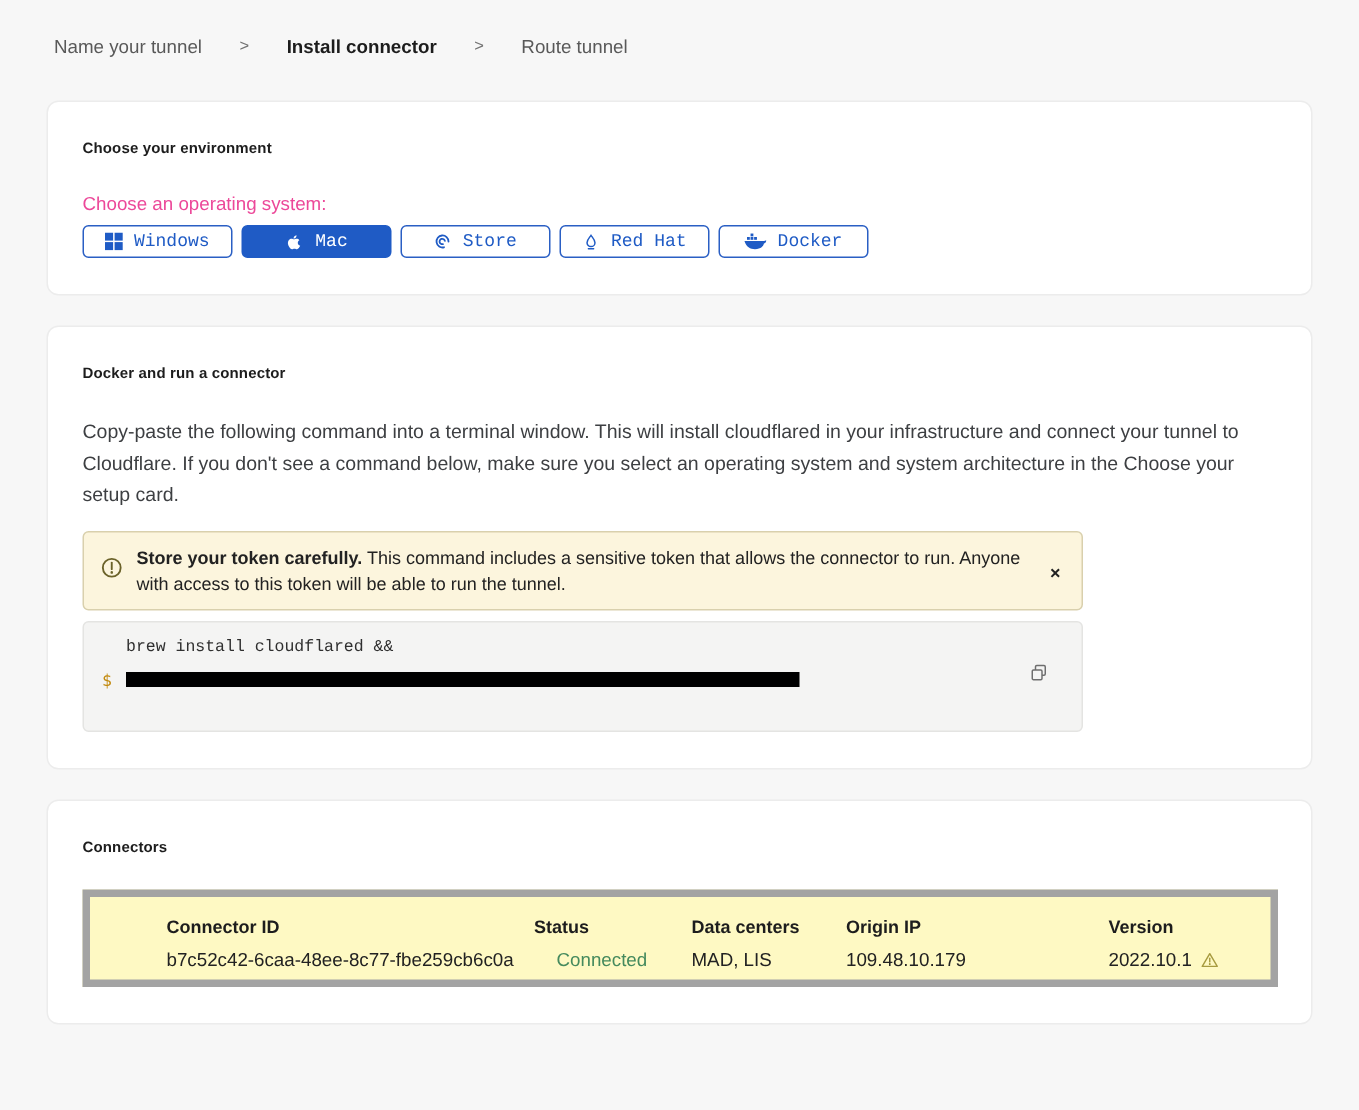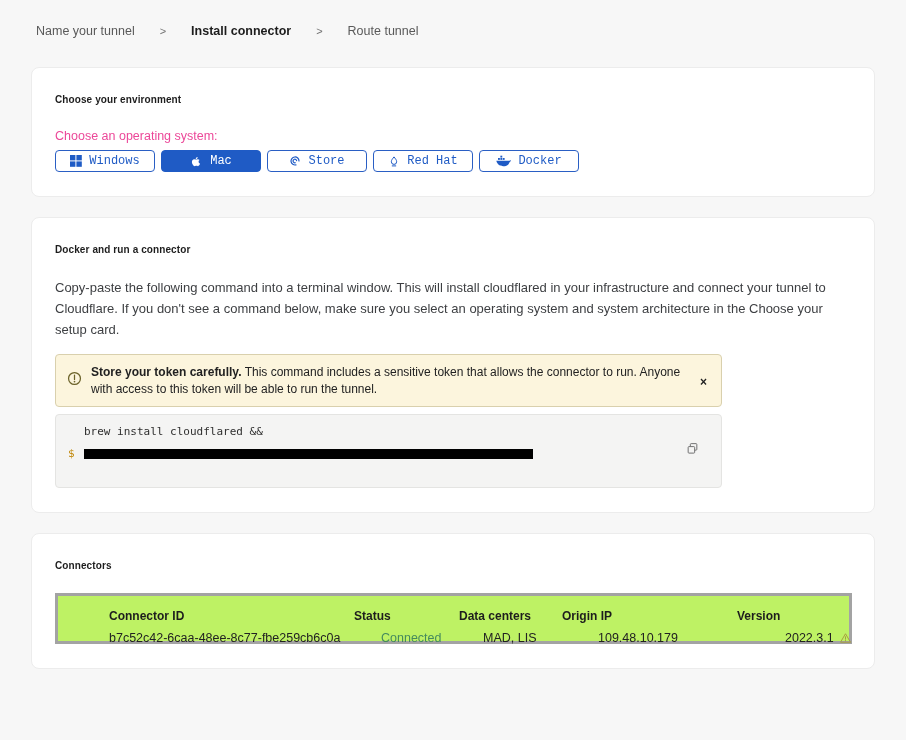--- a/index.html
+++ b/index.html
@@ -59,50 +59,50 @@
     font-size: 12px; font-weight: bold; color: #222; line-height: 1;
     padding: 2px 4px; margin-top: 10px;
   }
   .code-block {
     position: relative;
     margin-top: 7px; width: 667px; min-height: 74px;
     background: #f4f4f3; border: 1px solid #e4e4e2; border-radius: 4px;
     padding: 10px 40px 10px 12px;
     font-family: "DejaVu Sans Mono", monospace; font-size: 11px; color: #2f2f2f;
   }
-  .code-line1 { padding-left: 16px; line-height: 14px; }
+  .code-line1 { padding-left: 16px; line-height: 14px; font-family: Liberation Mono, monospace; }
   .code-cmd { display: flex; margin-top: 8px; }
   .prompt { width: 16px; flex: none; color: #c28a0e; line-height: 14px; }
   .cmd-lines { flex: 1; }
   .cmd-lines > div { line-height: 12px; }
   .line-sudo { line-height: 14px !important; }
   .token-line { white-space: nowrap; }
   .redact { display: inline-block; background: #000; vertical-align: middle; }
   .redact.r1 { width: 509px; height: 9px; margin-left: 2px; }
   .redact.r2 { width: 449px; height: 10px; margin-top: 1px; }
   .copy-btn {
     position: absolute; right: 22px; top: 27px;
     background: none; border: none; cursor: pointer; padding: 0;
     display: inline-flex;
   }
 
   
   .conn-table {
-    margin-top: 22px; width: 797px; height: 51px;
-    background: #bef264; border: 3px solid #a3a3a3;
+    margin-top: 22px; width: 797px; height: 65px;
+    background: #fef9c3; border: 5px solid #a3a3a3;
     padding: 13px 0 0 51px;
     font-size: 12.5px;
   }
   .t-head, .t-row {
     display: grid;
     grid-template-columns: 245px 105px 103px 175px 1fr;
     align-items: center;
   }
   .t-head { font-size: 12px; font-weight: bold; color: #1d1d1d; }
-  .t-row { margin-top: 8px; color: #222; gap: 12px; }
+  .t-row { margin-top: 8px; color: #222; }
   .status-connected { color: #458a5d; margin-left: 15px; }
   .version-cell { display: flex; align-items: center; gap: 5px; }
 </style>
 </head>
 <body>
 
 <div class="page">
 
   <nav class="breadcrumb">
     <span class="bc-item">Name your tunnel</span>
@@ -216,21 +216,21 @@
         <span>Data centers</span>
         <span>Origin IP</span>
         <span>Version</span>
       </div>
       <div class="t-row">
         <span>b7c52c42-6caa-48ee-8c77-fbe259cb6c0a</span>
         <span class="status-connected">Connected</span>
         <span>MAD, LIS</span>
         <span>109.48.10.179</span>
         <span class="version-cell">
-          <span>2022.3.1</span>
+          <span>2022.10.1</span>
           <svg width="13" height="12" viewBox="0 0 24 24" fill="none" stroke="#a79b3f" stroke-width="1.9" stroke-linejoin="round">
               <path d="M12 3.5 22 20.5H2Z"></path>
               <line x1="12" y1="9.5" x2="12" y2="14.5" stroke-linecap="round"></line>
               <line x1="12" y1="17.3" x2="12" y2="17.6" stroke-linecap="round" stroke-width="2.4"></line>
             </svg>
         </span>
       </div>
     </div>
   </section>
 

